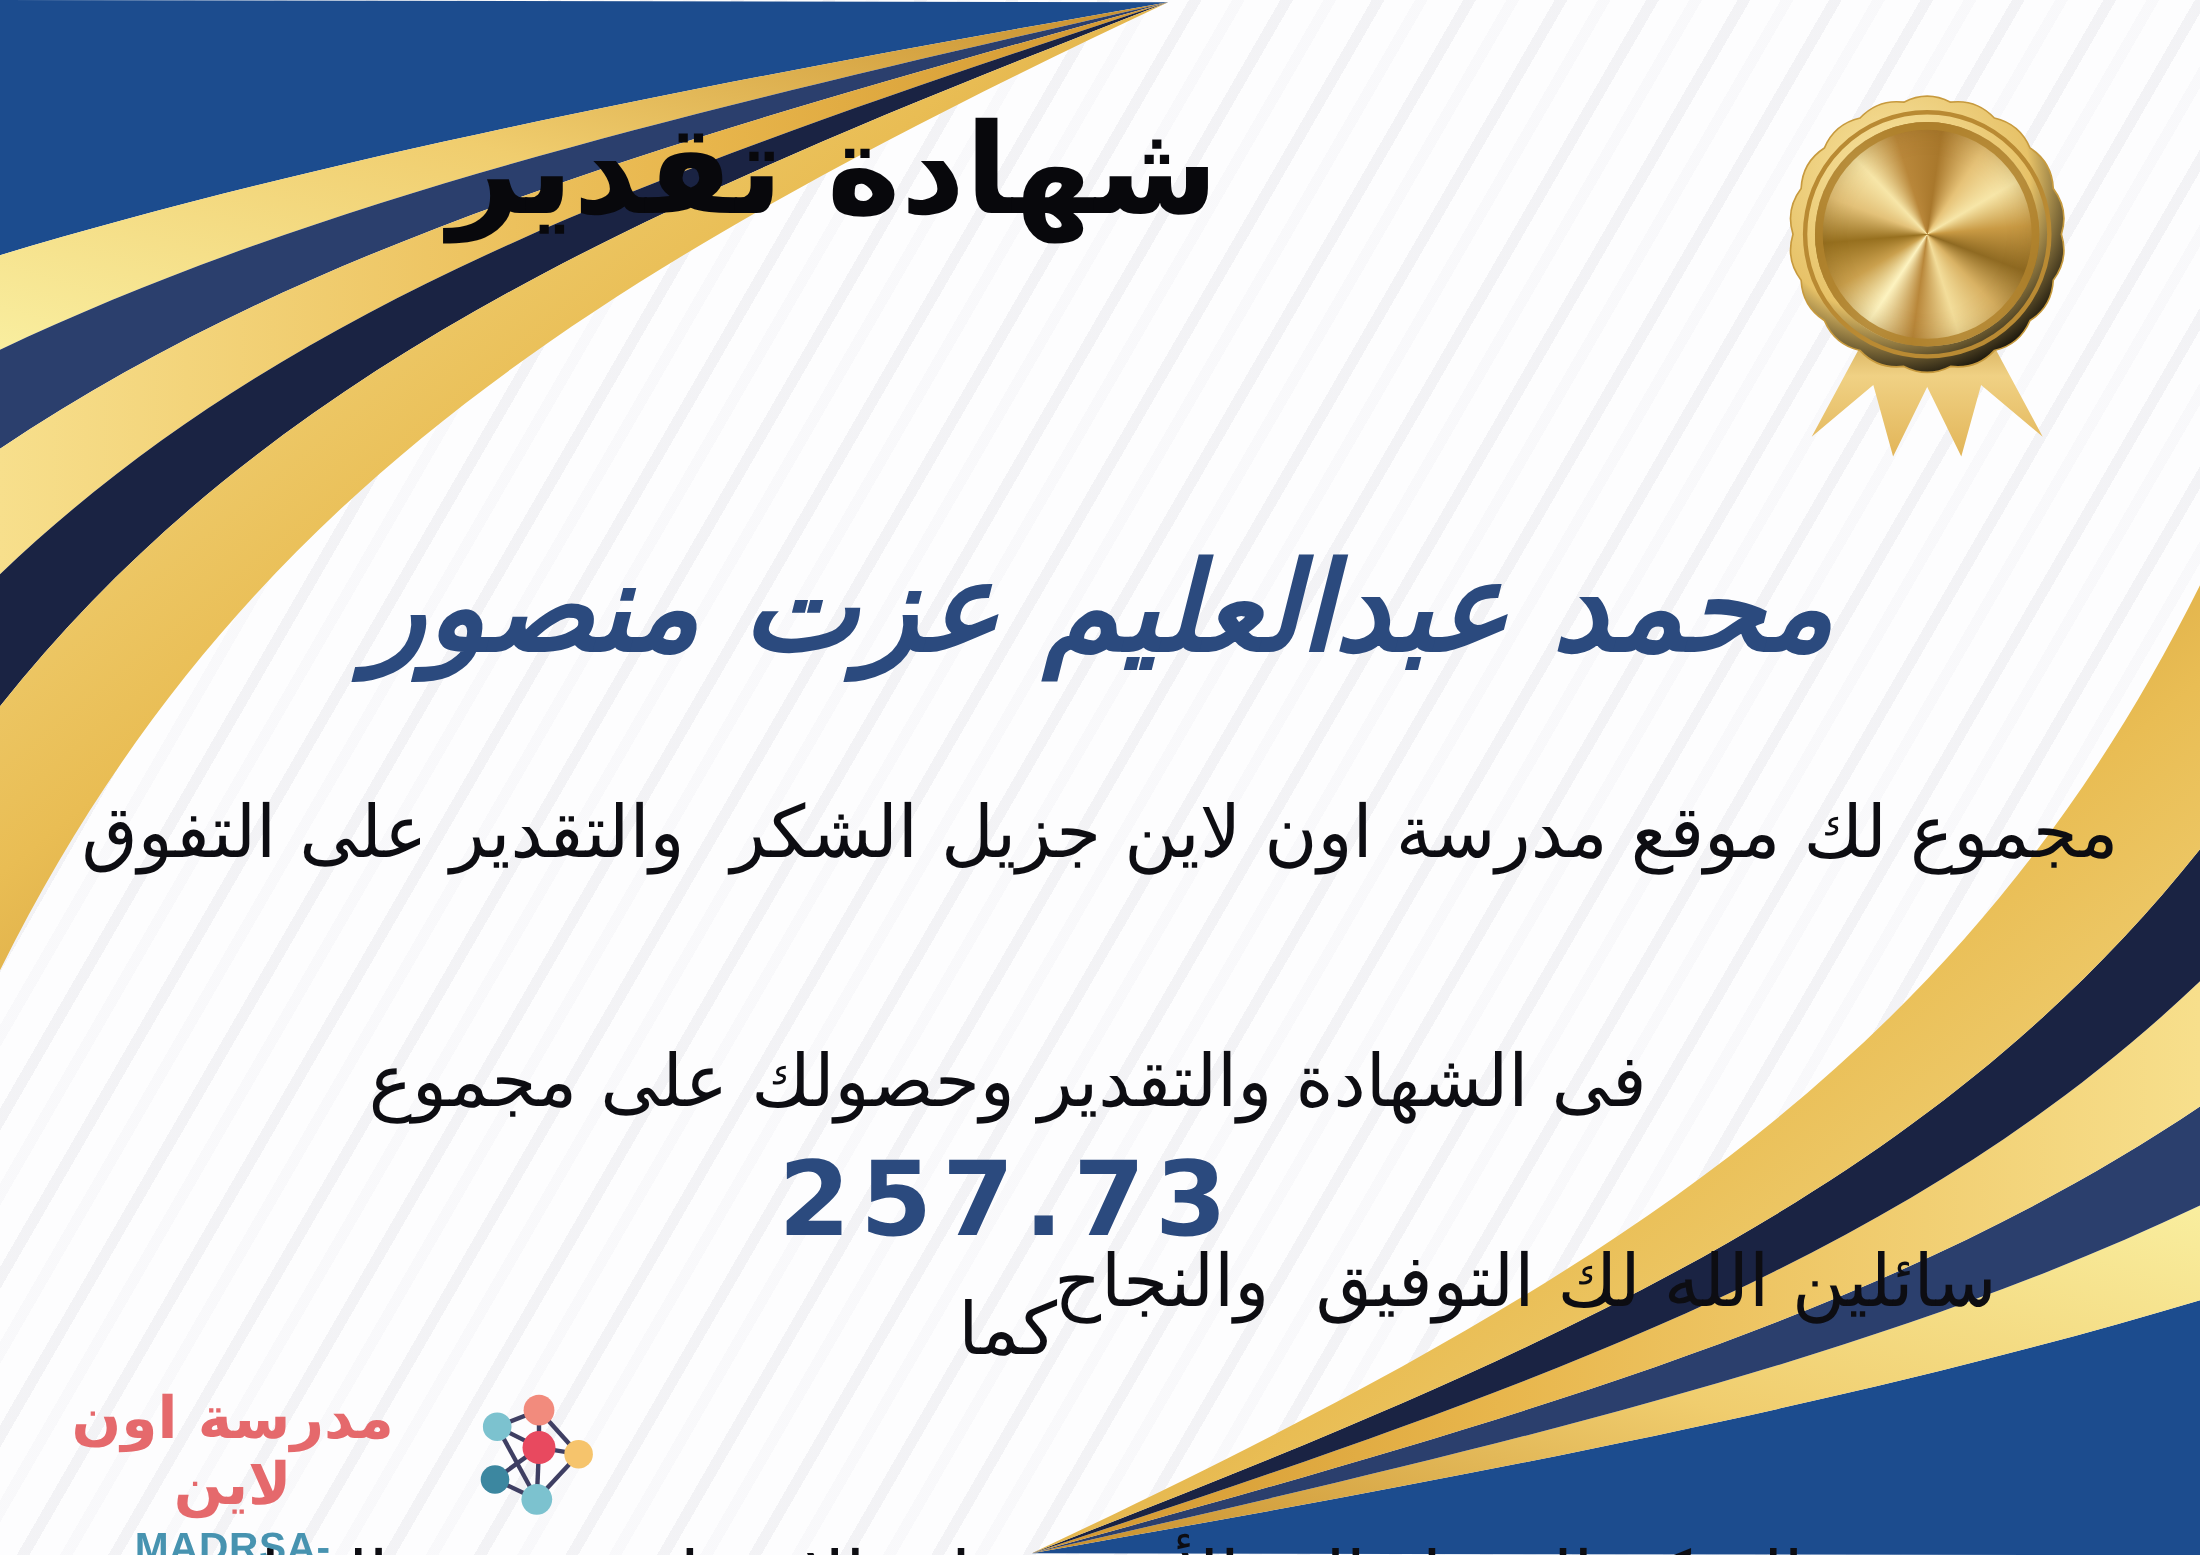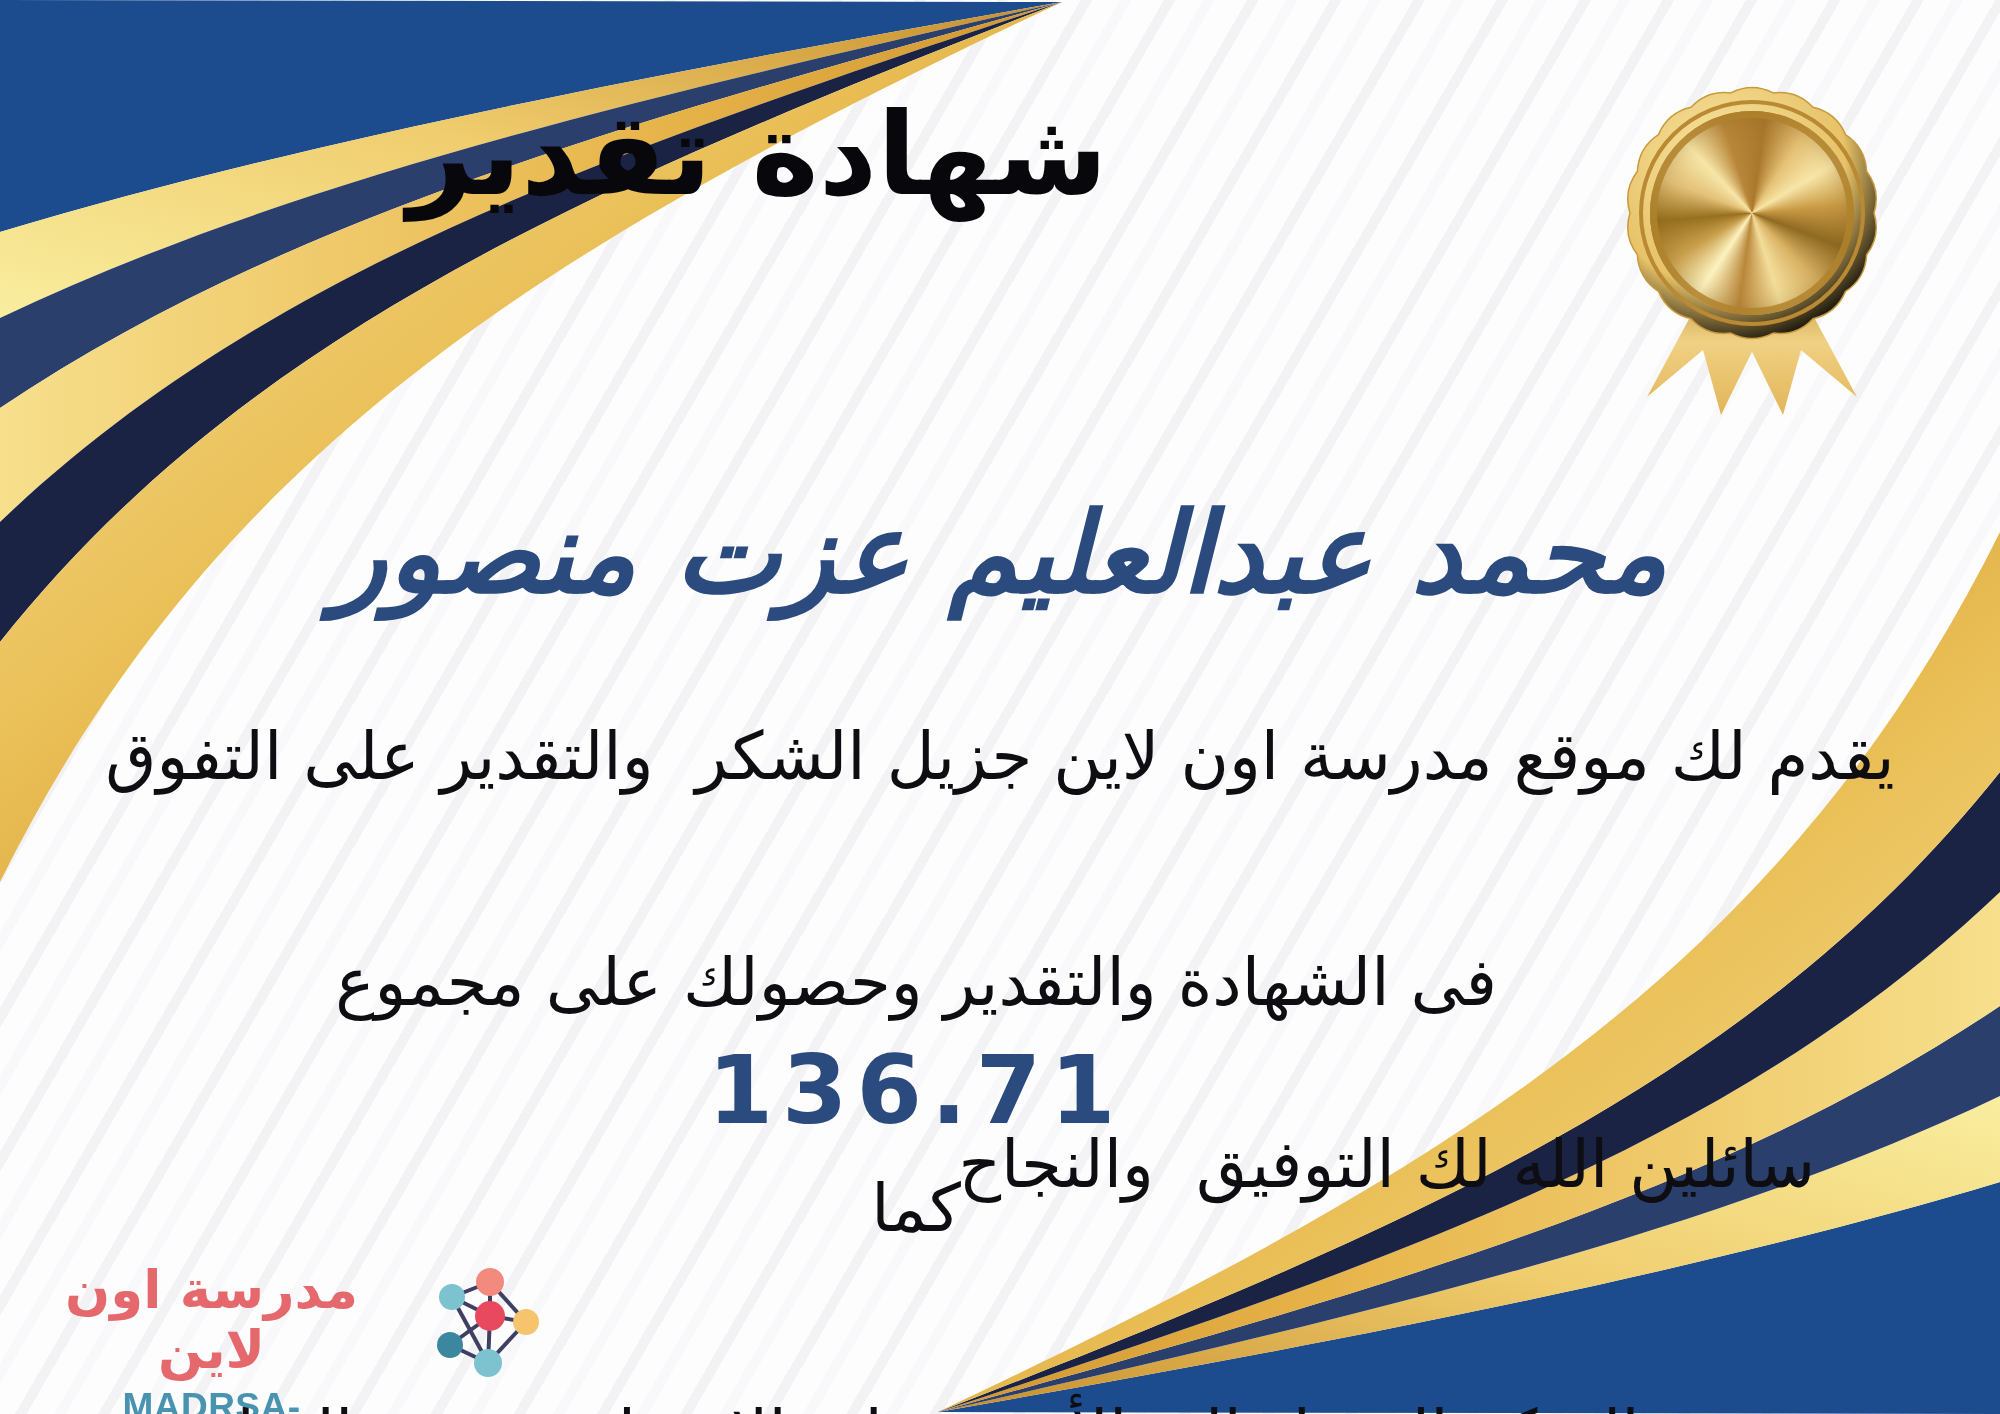--- a/index.html
+++ b/index.html
@@ -132,24 +132,24 @@
         <circle cx="147" cy="168" r="111" fill="none" stroke="#b98a33" stroke-width="4"></circle>
       </svg>
       <div class="medal-face"></div>
     </div>
 
     <div class="title">شهادة تقدير</div>
 
     <div class="student-name">محمد عبدالعليم عزت منصور</div>
 
     <div class="body-block">
-      <div class="body-line">يقدم لك موقع مدرسة اون لاين جزيل الشكر  والتقدير على التفوق</div>
+      <div class="body-line">مجموع لك موقع مدرسة اون لاين جزيل الشكر  والتقدير على التفوق</div>
       <div class="body-line">
         <span>فى الشهادة والتقدير وحصولك على مجموع</span>
-        <span class="score">136.71</span>
+        <span class="score">257.73</span>
         <span>كما</span>
       </div>
       <div class="body-line">نتقدم  بالشكر الجزيل إلي الأسرة علي الاهتمام وحسن المتابعة</div>
     </div>
 
     <div class="closing">سائلين الله لك التوفيق  والنجاح</div>
 
     <div class="logo">
       <div class="logo-text">
         <div class="logo-ar">مدرسة اون لاين</div>

